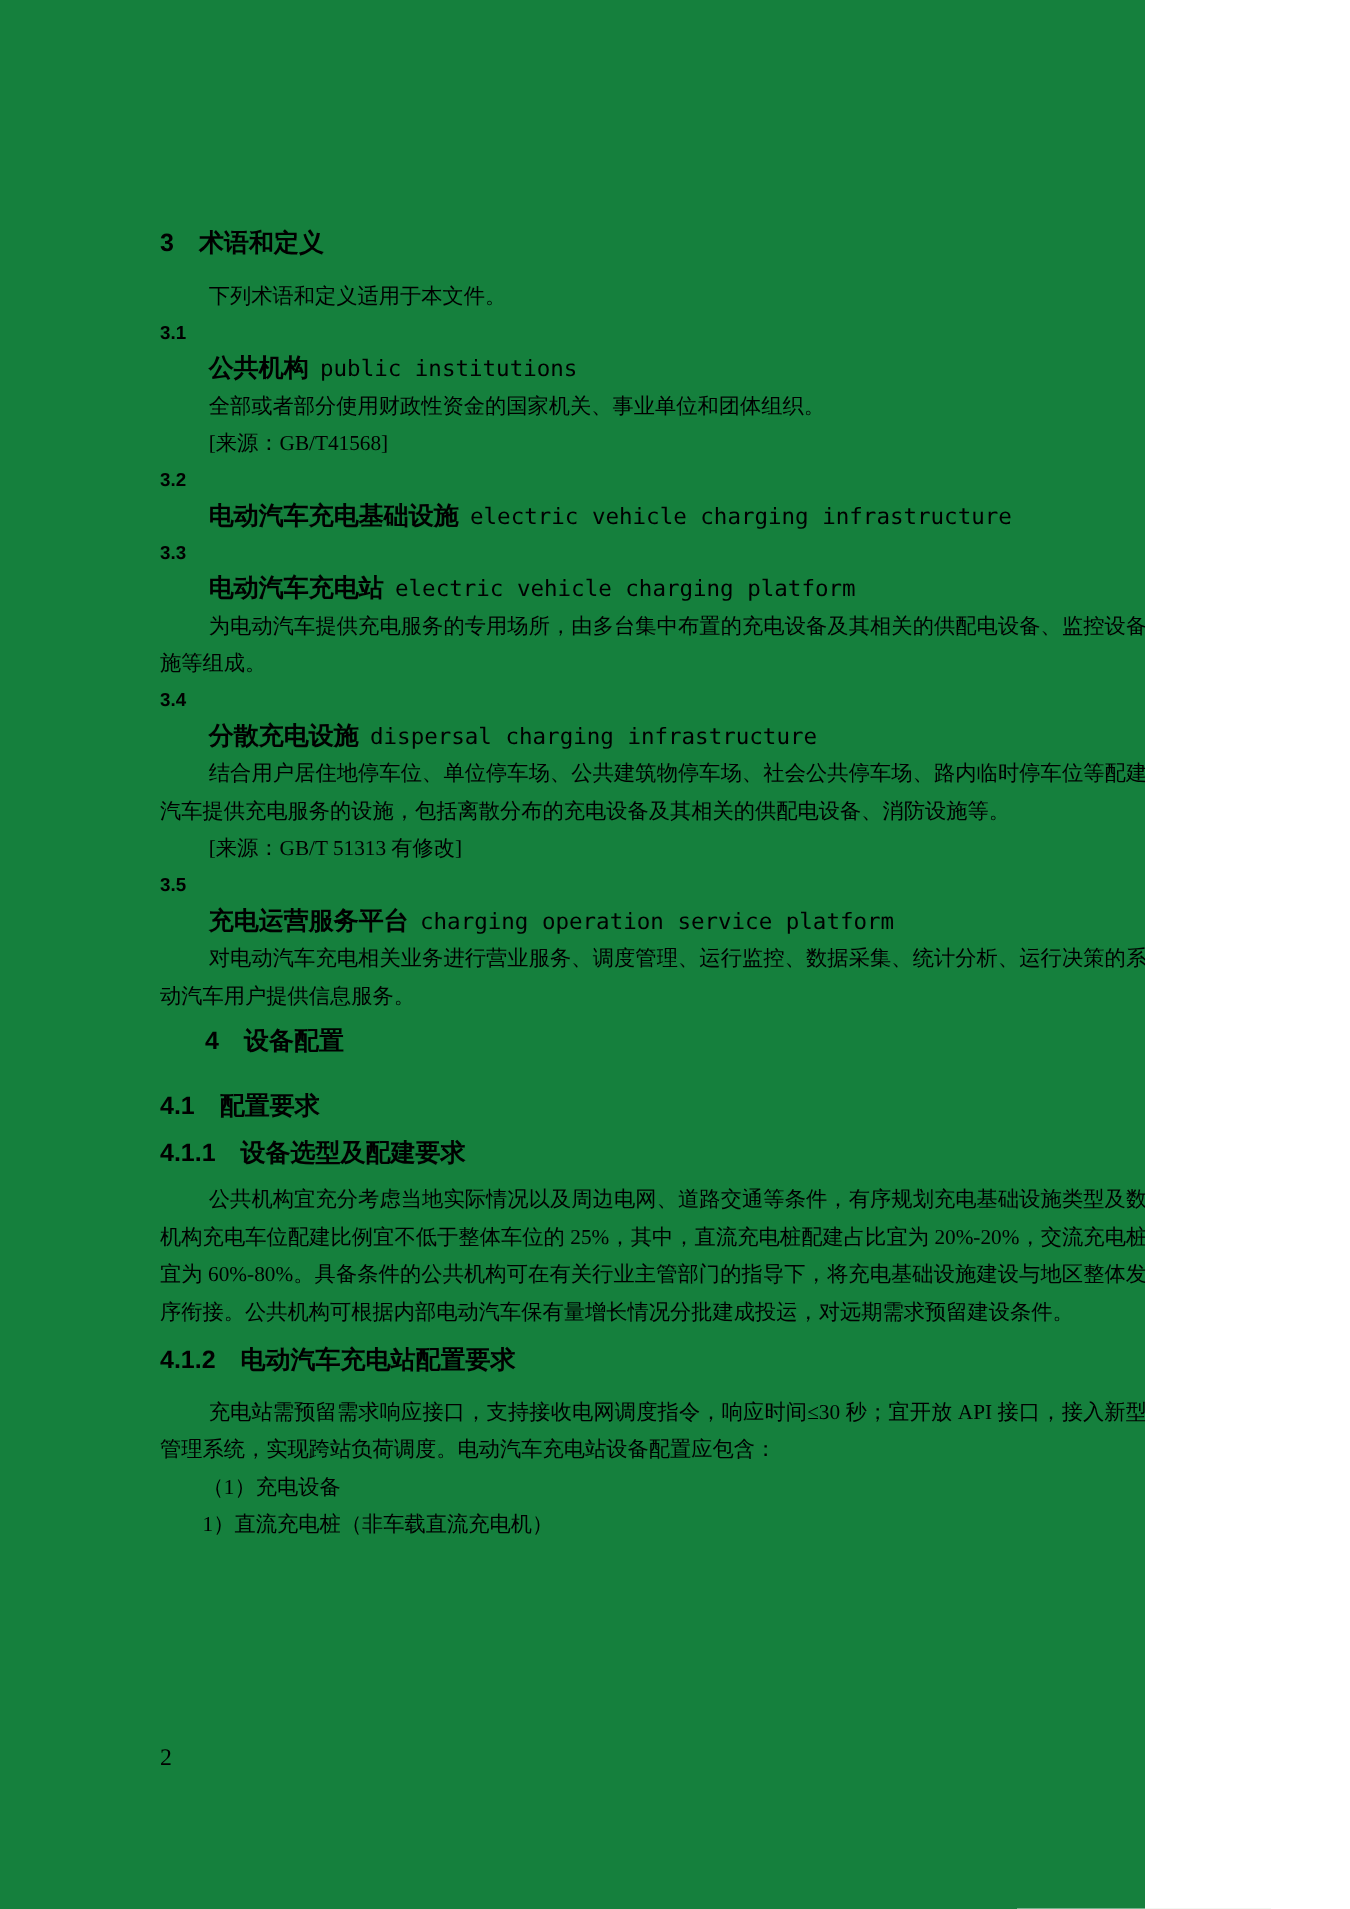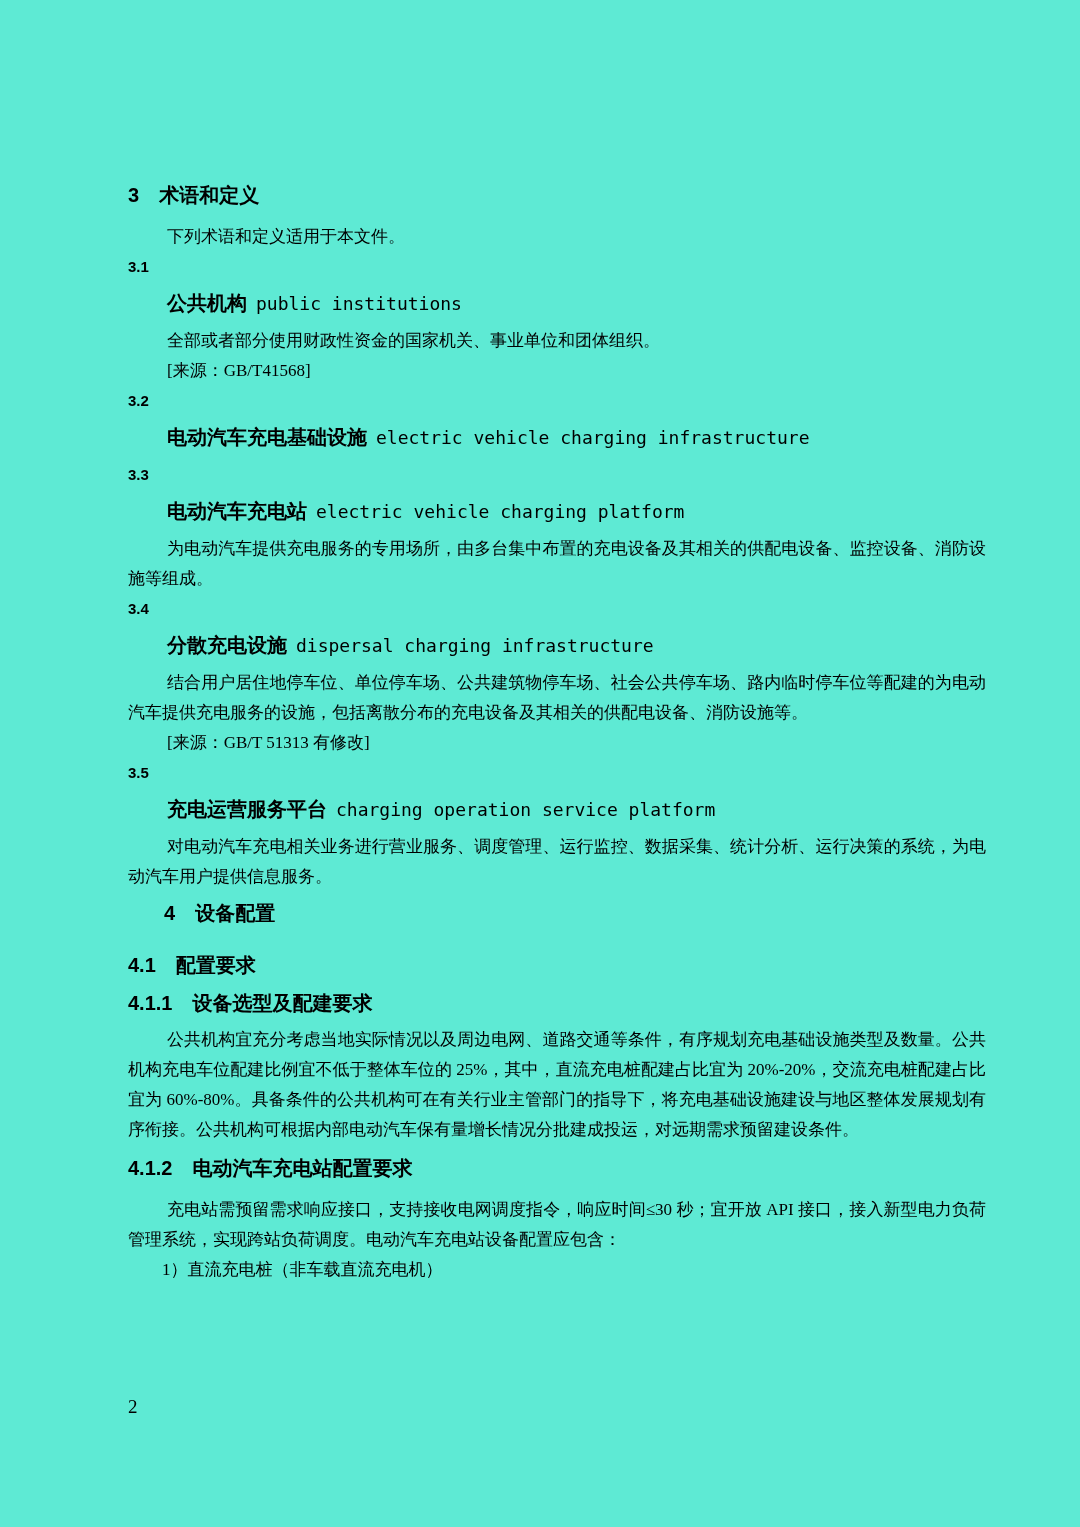--- a/index.html
+++ b/index.html
@@ -1,21 +1,21 @@
 <!DOCTYPE html>
 <html><head>
 <meta charset="utf-8">
 <style>
   * { margin:0; padding:0; box-sizing:border-box; }
   html, body { background:#ffffff; }
   .page {
     position:relative;
-    width:1080px;
+    width:916px;
     height:1527px;
-    background:#5eead4;
+    background:#15803d;
     color:#000000;
     overflow:hidden;
   }
   .content {
     position:absolute;
     left:128px;
     top:180px;
     width:858px;
   }
   .body {
@@ -39,21 +39,21 @@
   .clause4-h { margin-top:6px; margin-bottom:22px;margin-left:36px; }
   .h41  { margin-bottom:8px; }
   .h411 { margin-bottom:7px; }
   .h412 { margin-top:8px; margin-bottom:12px; }
   .term-num {
     font-family:"Liberation Sans","DejaVu Sans",sans-serif;
     font-weight:bold;
     font-size:15px;
     line-height:30px;
   }
-  .term-line { line-height:43px; text-indent:39px; white-space:nowrap; }
+  .term-line { line-height:26px; text-indent:39px; white-space:nowrap; }
   .term-zh {
     font-family:"Liberation Sans","DejaVu Sans",sans-serif;
     font-weight:bold;
     font-size:20px;
   }
   .term-en {
     font-family:"DejaVu Sans Mono","Liberation Mono",monospace;
     font-size:18px;
     font-weight:normal;
     margin-left:9px;
@@ -113,18 +113,19 @@
     <h3 class="heading h41"><span class="h-num">4.1</span><span>配置要求</span></h3>
 
     <h4 class="heading h411"><span class="h-num">4.1.1</span><span>设备选型及配建要求</span></h4>
 
     <p class="body indent">公共机构宜充分考虑当地实际情况以及周边电网、道路交通等条件，有序规划充电基础设施类型及数量。公共机构充电车位配建比例宜不低于整体车位的 25%，其中，直流充电桩配建占比宜为 20%-20%，交流充电桩配建占比宜为 60%-80%。具备条件的公共机构可在有关行业主管部门的指导下，将充电基础设施建设与地区整体发展规划有序衔接。公共机构可根据内部电动汽车保有量增长情况分批建成投运，对远期需求预留建设条件。</p>
 
     <h4 class="heading h412"><span class="h-num">4.1.2</span><span>电动汽车充电站配置要求</span></h4>
 
     <p class="body indent">充电站需预留需求响应接口，支持接收电网调度指令，响应时间≤30 秒；宜开放 API 接口，接入新型电力负荷管理系统，实现跨站负荷调度。电动汽车充电站设备配置应包含：</p>
 
+    <p class="body item">（1）充电设备</p>
     <p class="body item">1）直流充电桩（非车载直流充电机）</p>
 
   </div>
 
   <div class="page-num">2</div>
 </div>
 
 </body></html>

